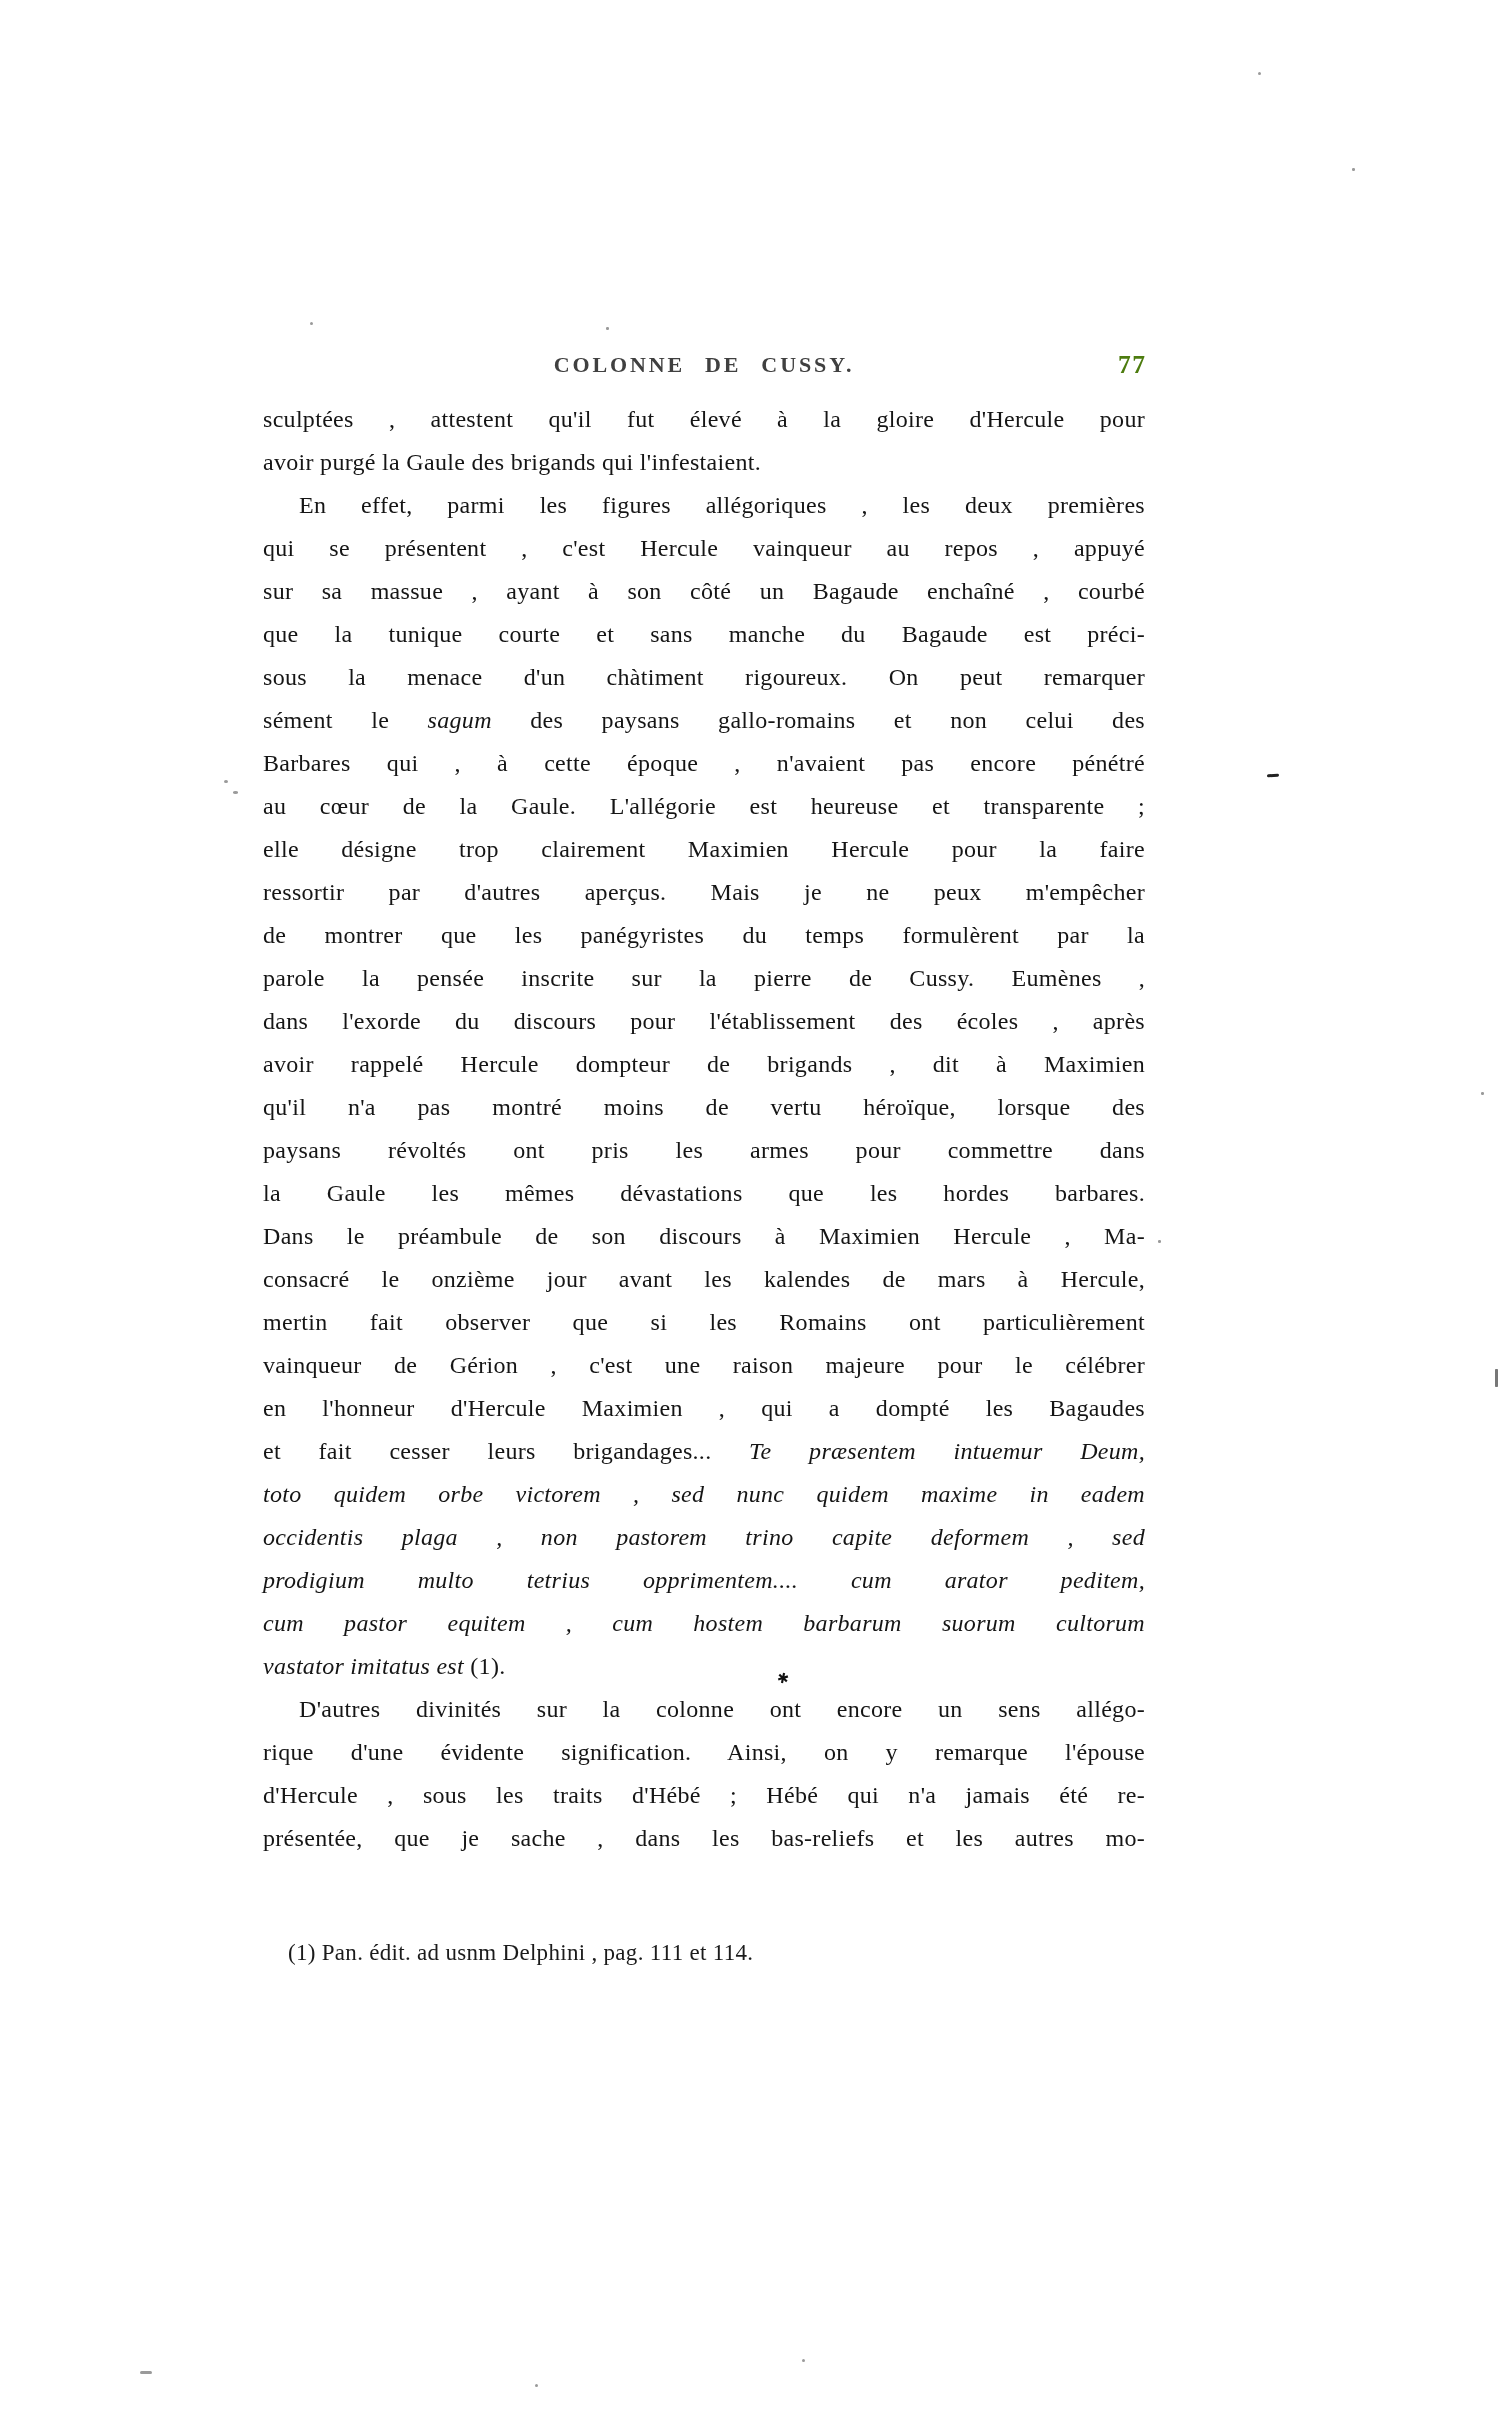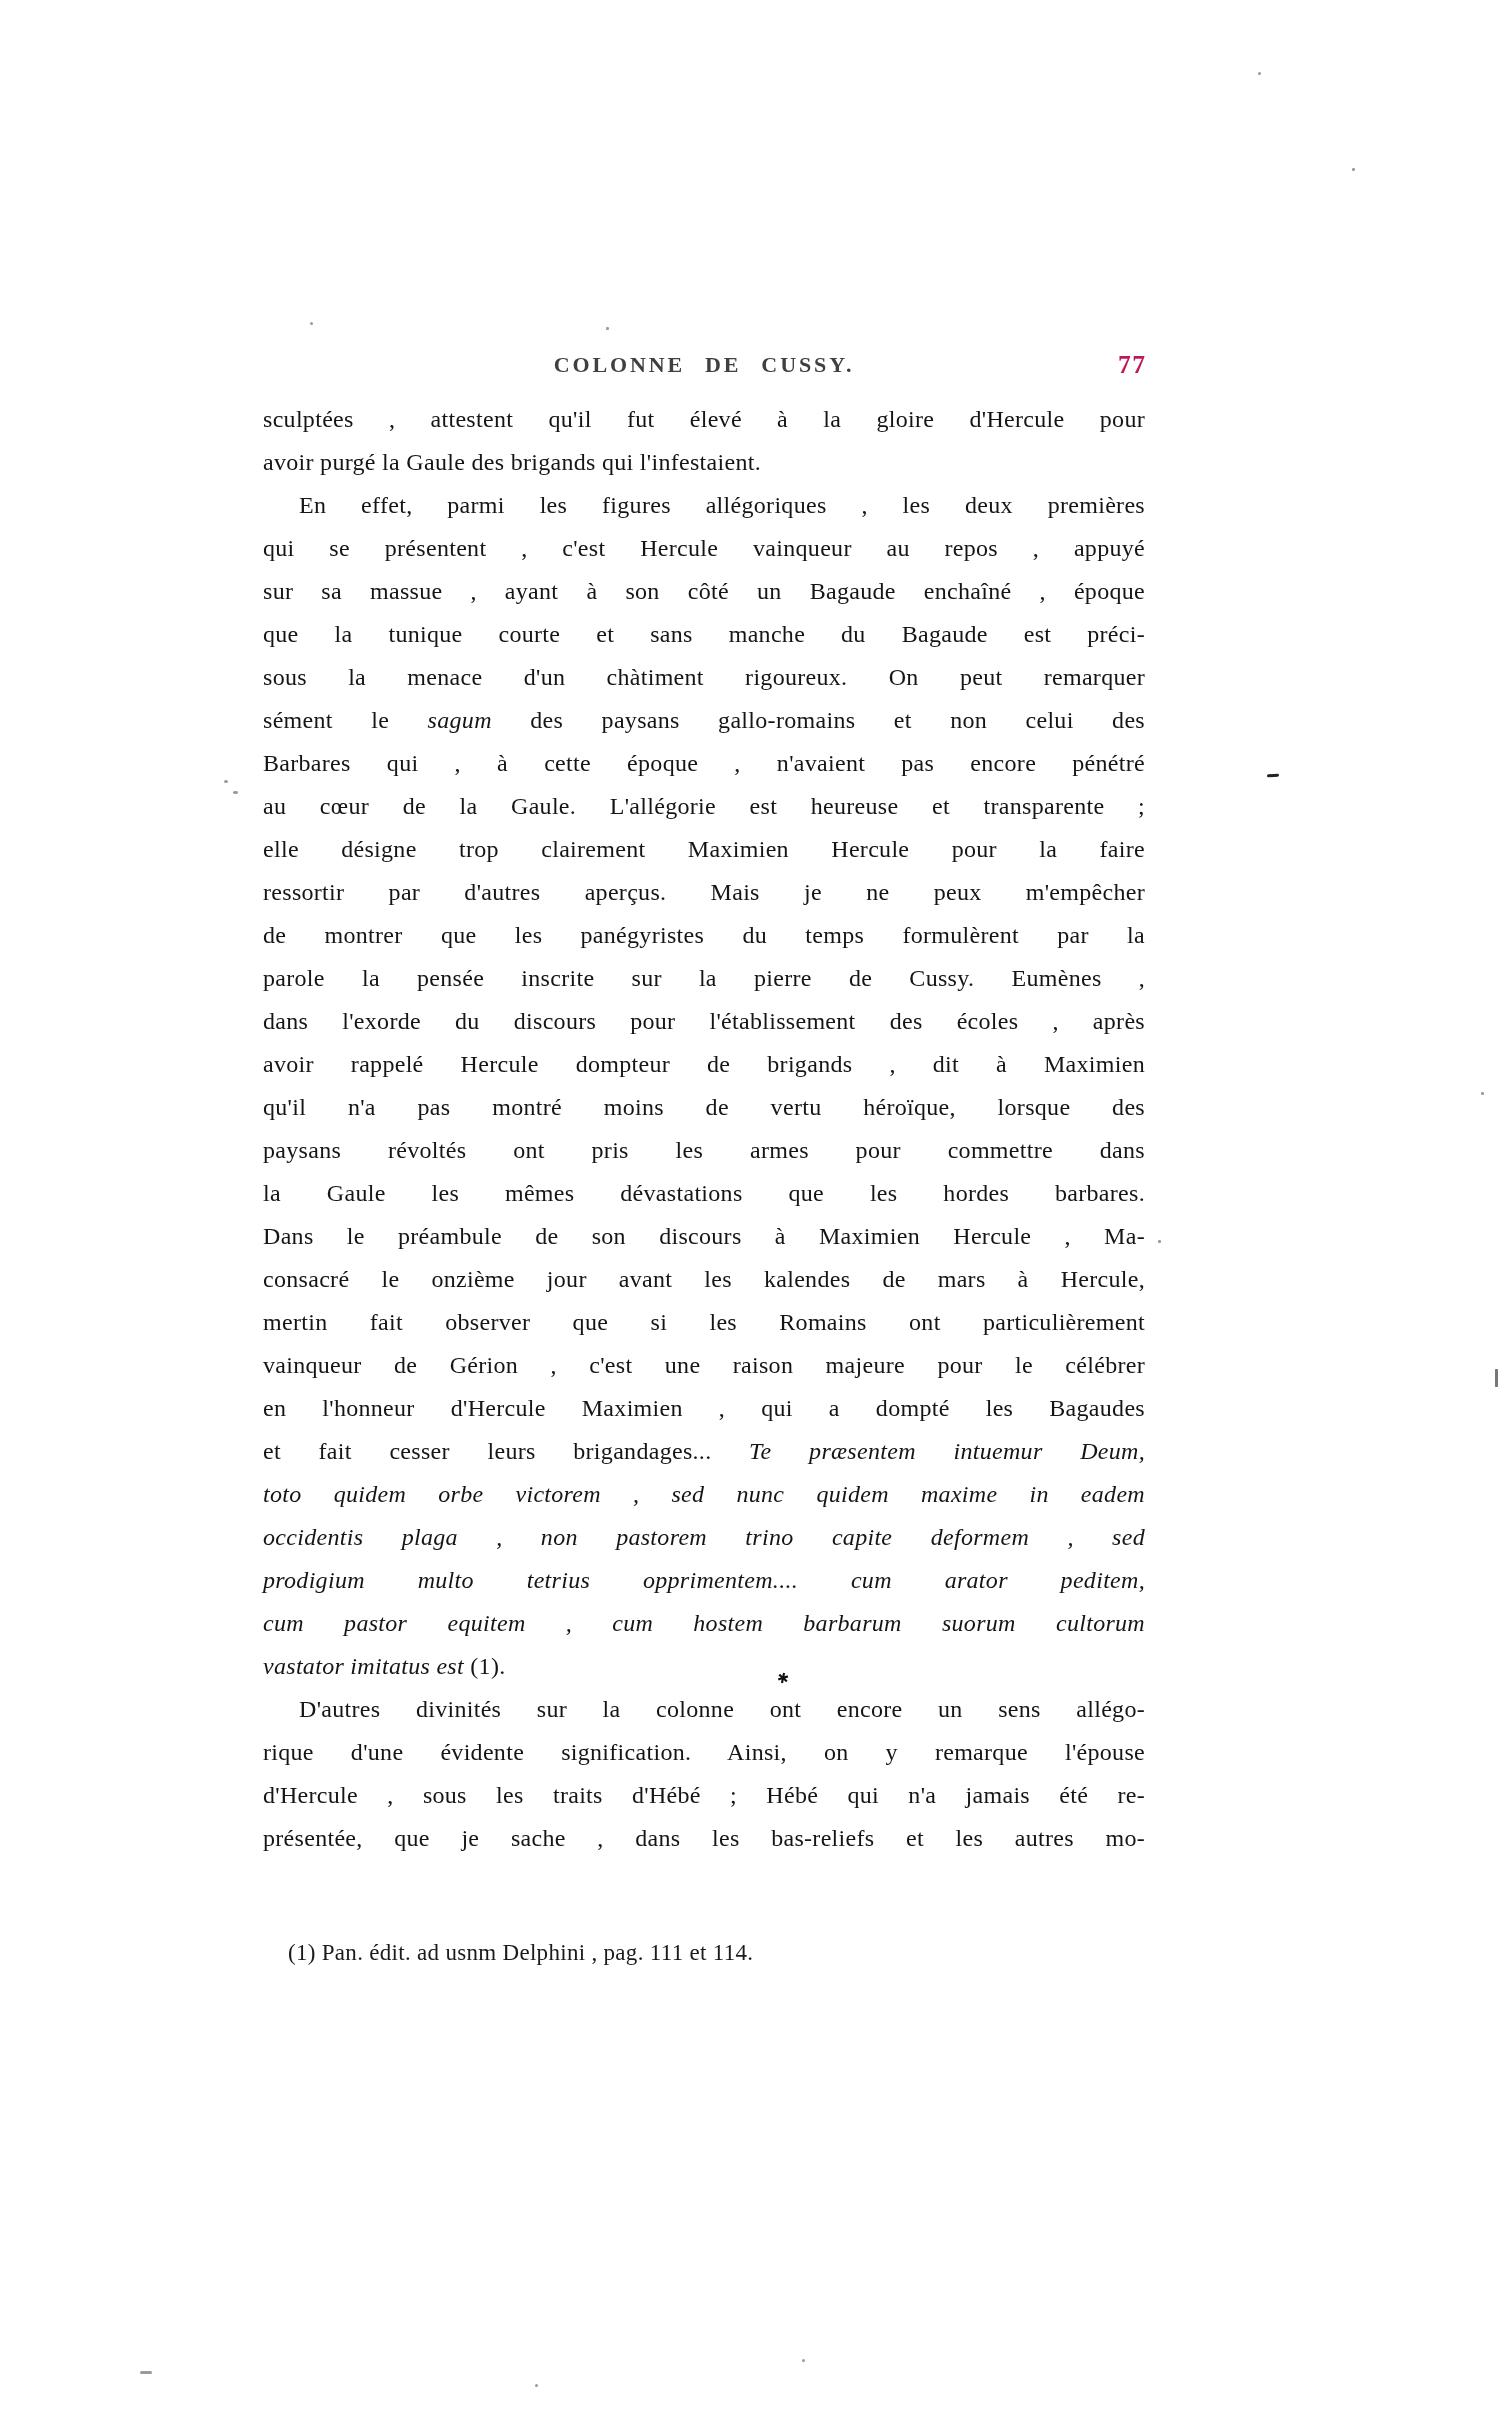--- a/index.html
+++ b/index.html
@@ -33,21 +33,21 @@
     word-spacing: 11.5px;
     color: #404040;
   }
   .page-num {
     position: absolute;
     right: -1.6px;
     top: -1.6px;
     font-size: 25.5px;
     font-weight: 700;
     letter-spacing: 1.6px;
-    color: #be185d;
+    color: #4d7c0f;
   }
   
   .body-text {
     position: absolute;
     left: 263px;
     top: 398px;
     width: 882px;
   }
   .line {
     height: 43px;
@@ -107,21 +107,21 @@
   <div class="running-head">
     <span class="head-title">COLONNE DE CUSSY.</span>
     <span class="page-num">77</span>
   </div>
 
   <div class="body-text">
       <div class="line"><span>sculptées , attestent qu'il fut élevé à la gloire d'Hercule pour</span></div>
       <div class="line para-end"><span>avoir purgé la Gaule des brigands qui l'infestaient.</span></div>
       <div class="line indent"><span>En effet, parmi les figures allégoriques , les deux premières</span></div>
       <div class="line"><span>qui se présentent , c'est Hercule vainqueur au repos , appuyé</span></div>
-      <div class="line"><span>sur sa massue , ayant à son côté un Bagaude enchaîné , époque</span></div>
+      <div class="line"><span>sur sa massue , ayant à son côté un Bagaude enchaîné , courbé</span></div>
       <div class="line"><span>que la tunique courte et sans manche du Bagaude est préci-</span></div>
       <div class="line"><span>sous la menace d'un chàtiment rigoureux. On peut remarquer</span></div>
       <div class="line"><span>sément le </span><span class="it">sagum</span><span> des paysans gallo-romains et non celui des</span></div>
       <div class="line"><span>Barbares qui , à cette époque , n'avaient pas encore pénétré</span></div>
       <div class="line"><span>au cœur de la Gaule. L'allégorie est heureuse  et transparente ;</span></div>
       <div class="line"><span>elle désigne trop clairement Maximien Hercule pour la faire</span></div>
       <div class="line"><span>ressortir par  d'autres aperçus. Mais je ne peux m'empêcher</span></div>
       <div class="line"><span>de montrer que les panégyristes du temps formulèrent par la</span></div>
       <div class="line"><span>parole la pensée inscrite sur la pierre de Cussy. Eumènes ,</span></div>
       <div class="line"><span>dans l'exorde du discours pour l'établissement des écoles , après</span></div>

